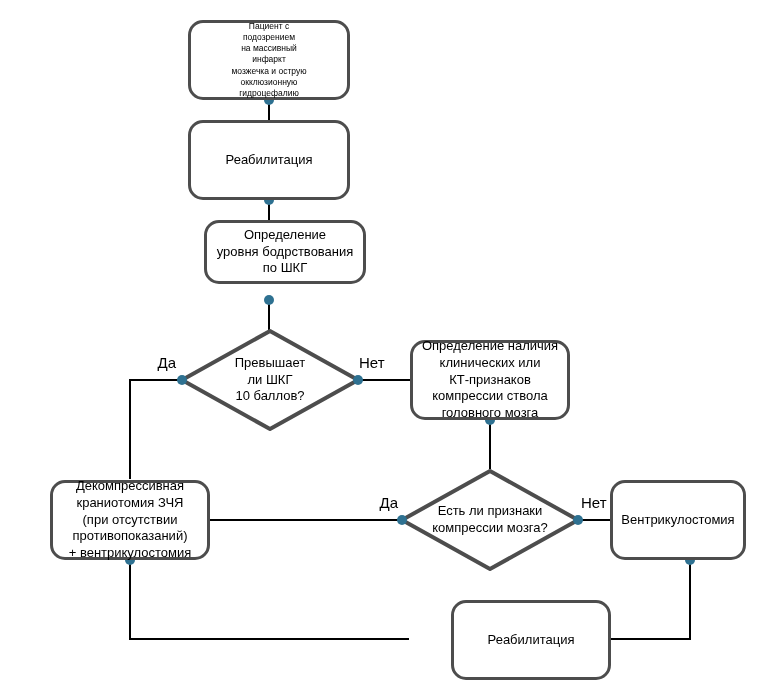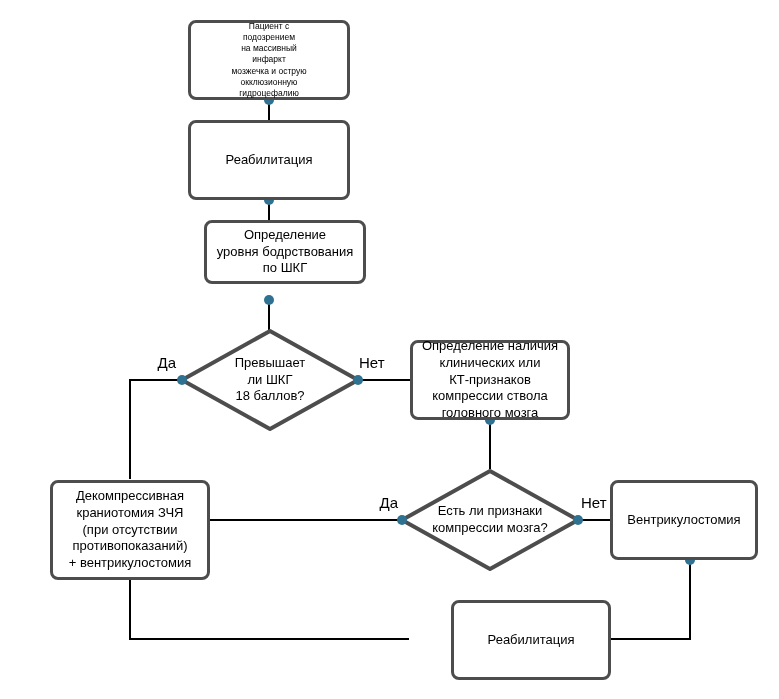--- a/index.html
+++ b/index.html
@@ -19,21 +19,21 @@
   .layer {
     position: absolute;
     left: 0;
     top: 0;
   }
   .node {
     position: absolute;
     box-sizing: border-box;
     background: #ffffff;
     border: 3px solid #4d4d4d;
-    border-radius: 8px;
+    border-radius: 15px;
     display: flex;
     align-items: center;
     justify-content: center;
     text-align: center;
     z-index: 2;
   }
   .lbl {
     white-space: pre-line;
     line-height: 1.3;
     padding: 0 4px;
@@ -114,39 +114,39 @@
   </div>
 
   <div class="node" style="left:410px; top:340px; width:160px; height:80px;">
     <div class="lbl f10">Определение наличия
 клинических или
 КТ-признаков
 компрессии ствола
 головного мозга</div>
   </div>
 
-  <div class="node" style="left:50px; top:480px; width:160px; height:100px;">
+  <div class="node" style="left:50px; top:480px; width:160px; height:80px;">
     <div class="lbl f10">Декомпрессивная
 краниотомия ЗЧЯ
 (при отсутствии
 противопоказаний)
 + вентрикулостомия</div>
   </div>
 
-  <div class="node" style="left:610px; top:480px; width:148px; height:80px;">
+  <div class="node" style="left:610px; top:480px; width:136px; height:80px;">
     <div class="lbl f13">Вентрикулостомия</div>
   </div>
 
   <div class="node" style="left:410px; top:600px; width:160px; height:80px;margin-left:41px;">
     <div class="lbl f13">Реабилитация</div>
   </div>
 
   <div class="dtext" style="left:200px; top:349px; width:140px; height:62px;">Превышает
 ли ШКГ
-18 баллов?</div>
+10 баллов?</div>
   <div class="dtext" style="left:402px; top:494px; width:176px; height:52px;">Есть ли признаки
 компрессии мозга?</div>
 
   <div class="elabel r" style="left:148px; top:354px; width:28px;">Да</div>
   <div class="elabel" style="left:359px; top:354px; width:30px;">Нет</div>
   <div class="elabel r" style="left:370px; top:494px; width:28px;">Да</div>
   <div class="elabel" style="left:581px; top:494px; width:30px;">Нет</div>
 
 </div>
 

